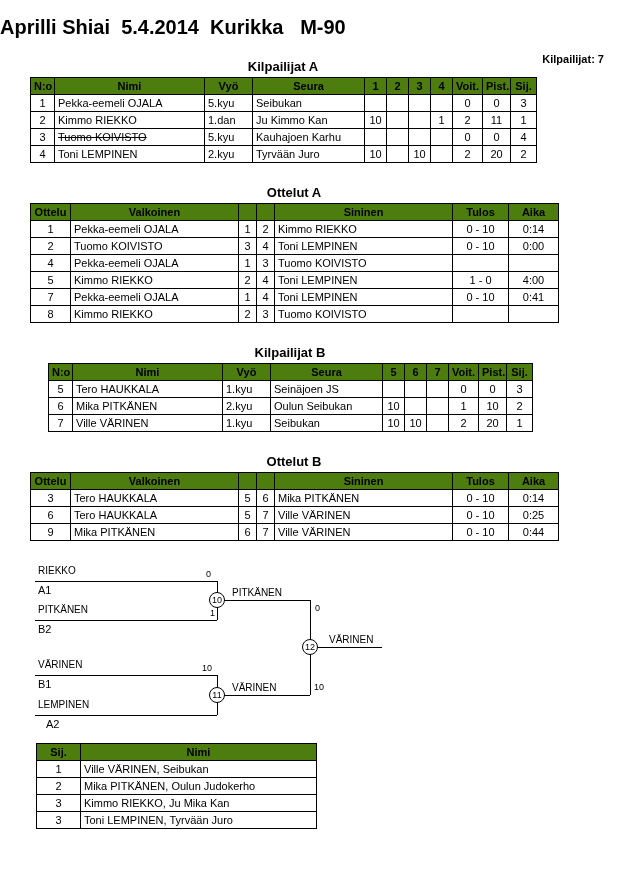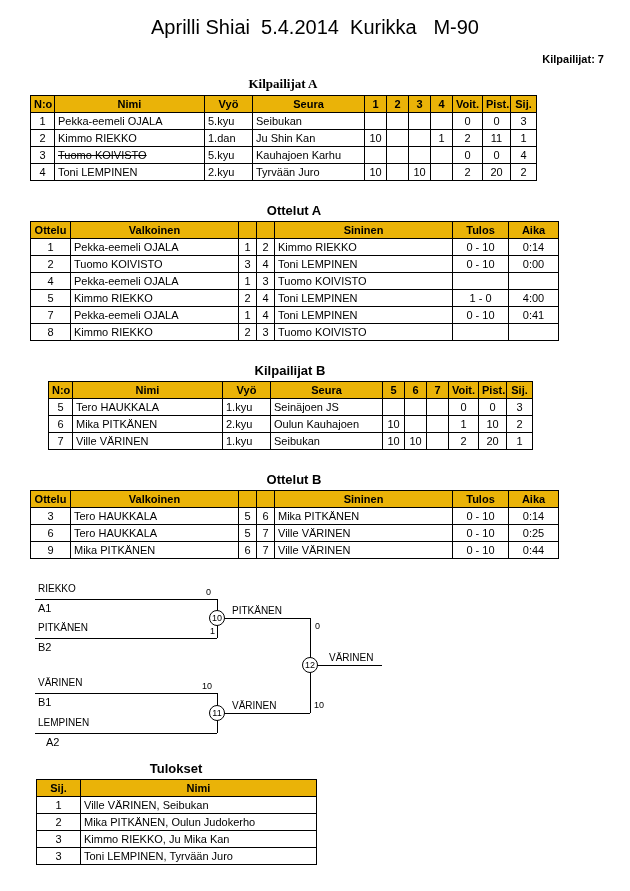--- a/index.html
+++ b/index.html
@@ -1,31 +1,31 @@
 <!DOCTYPE html>
 <html><head>
 <meta charset="utf-8">
 <style>
   * { margin:0; padding:0; box-sizing:border-box; }
   html,body { background:#fff; }
   body {
     width:630px; height:891px; position:relative; overflow:hidden;
     color:#000; font-family:"Liberation Sans", sans-serif;
   }
-  .page-title { text-align:center; font-size:20px; font-weight:normal; padding-top:16px; white-space:pre; }
+  .page-title { text-align:left; font-size:20px; font-weight:bold; padding-top:16px; white-space:pre; }
   .competitors-count { position:absolute; top:53px; right:26px; font-size:11px; font-weight:bold; }
   .section-title { font-weight:bold; font-size:13px; text-align:center; }
   .t-pool-a-title, .t-pool-a { margin-left:30px; width:506px; }
   .t-pool-b-title, .t-pool-b { margin-left:48px; width:484px; }
   .t-matches-title, .t-matches { margin-left:30px; width:528px; }
   .t-results-title, .t-results { margin-left:36px; width:280px; }
-  .mt1 { margin-top:37px;font-family:Liberation Serif, serif; } .mt2 { margin-top:22px; }
+  .mt1 { margin-top:20px; } .mt2 { margin-top:22px; }
   table.tbl { border-collapse:collapse; font-size:11px; table-layout:fixed; margin-top:3px; }
   .tbl th, .tbl td { border:1px solid #000; padding:1px 3px; height:17px; overflow:hidden; white-space:nowrap; }
-  .tbl th { background:#eab308; font-weight:bold; text-align:center; }
+  .tbl th { background:#4d7c0f; font-weight:bold; text-align:center; }
   td.c { text-align:center; }
   td.l { text-align:left; }
   td.struck { text-decoration:line-through; }
   
   .bracket { position:relative; margin:14px 0 0 30px; width:570px; height:180px; }
   .bk-line-h { position:absolute; height:0; border-top:1px solid #000; }
   .bk-line-v { position:absolute; width:0; border-left:1px solid #000; }
   .bk-name { position:absolute; font-size:10px; }
   .bk-seed { position:absolute; font-size:11px; }
   .bk-score { position:absolute; font-size:9px; }
@@ -83,21 +83,21 @@
       <td class="c"></td>
       <td class="c"></td>
       <td class="c">0</td>
       <td class="c">0</td>
       <td class="c">3</td>
     </tr>
     <tr>
       <td class="c">2</td>
       <td class="l">Kimmo RIEKKO</td>
       <td class="l">1.dan</td>
-      <td class="l">Ju Shin Kan</td>
+      <td class="l">Ju Kimmo Kan</td>
       <td class="c">10</td>
       <td class="c"></td>
       <td class="c"></td>
       <td class="c">1</td>
       <td class="c">2</td>
       <td class="c">11</td>
       <td class="c">1</td>
     </tr>
     <tr>
       <td class="c">3</td>
@@ -246,21 +246,21 @@
       <td class="c"></td>
       <td class="c"></td>
       <td class="c">0</td>
       <td class="c">0</td>
       <td class="c">3</td>
     </tr>
     <tr>
       <td class="c">6</td>
       <td class="l">Mika PITKÄNEN</td>
       <td class="l">2.kyu</td>
-      <td class="l">Oulun Kauhajoen</td>
+      <td class="l">Oulun Seibukan</td>
       <td class="c">10</td>
       <td class="c"></td>
       <td class="c"></td>
       <td class="c">1</td>
       <td class="c">10</td>
       <td class="c">2</td>
     </tr>
     <tr>
       <td class="c">7</td>
       <td class="l">Ville VÄRINEN</td>
@@ -359,21 +359,20 @@
   <div class="bk-line-h" style="left:5px;top:160px;width:182px"></div>
   <div class="bk-seed" style="left:16px;top:163px">A2</div>
   <div class="bk-score" style="left:180px;top:148px"></div>
   <div class="bk-line-v" style="left:187px;top:120px;height:40px"></div>
   <div class="bk-line-h" style="left:187px;top:140px;width:93px"></div>
   <div class="bk-winner" style="left:202px;top:127px">VÄRINEN</div>
   <div class="bk-circle" style="left:179px;top:132px">11</div>
 </div>
 
 <div class="results-block">
-  <div class="section-title t-results-title">Tulokset</div>
   <table class="tbl t-results">
     <colgroup>
         <col style="width:44px">
         <col style="width:236px">
       </colgroup>
     <thead>
       <tr>
         <th>Sij.</th>
         <th>Nimi</th>
       </tr>

